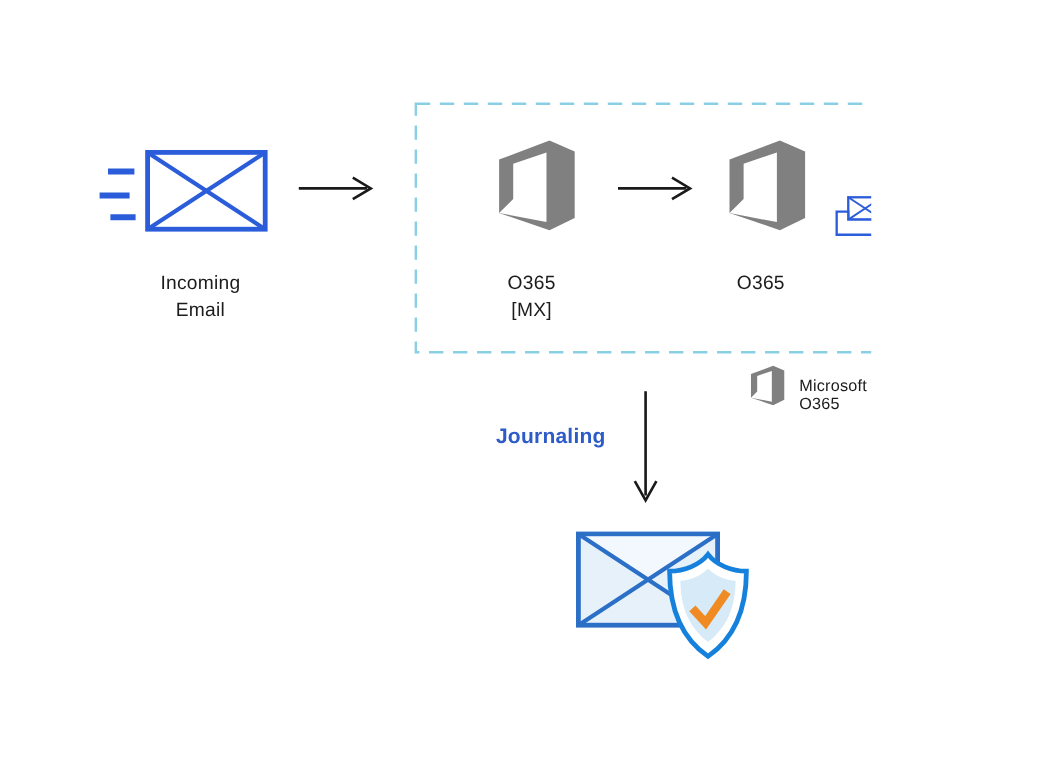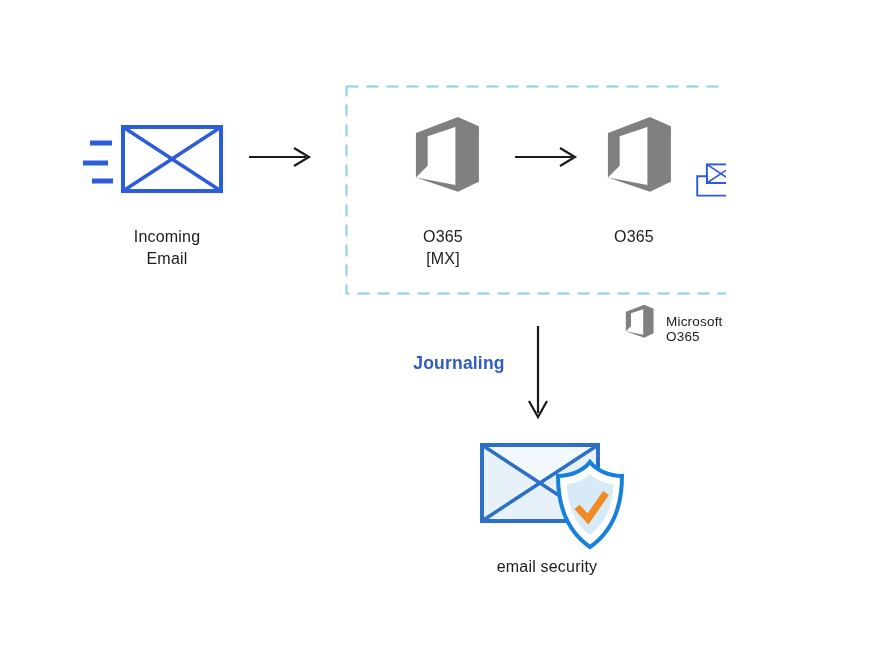--- a/index.html
+++ b/index.html
@@ -119,16 +119,15 @@
     <line class="st-a1" x1="5" y1="7" x2="121" y2="83" stroke-width="3.5"></line>
     <line class="st-a1" x1="121" y1="7" x2="5" y2="83" stroke-width="3.5"></line>
     <g transform="translate(79,23)">
       <path class="st-shield fl-white" d="M34,1 C41,10 54,15 66,15 C66,45 57,70 34,86 C11,70 2,45 2,15 C14,15 27,10 34,1 Z" stroke-width="4"></path>
       <path class="fl-shield-inner" d="M34,13 C40,19 50,23 57,23 C57,44 50,62 34,74 C18,62 11,44 11,23 C18,23 28,19 34,13 Z"></path>
       <path class="st-check fl-none" d="M21,46 L32,58 L50,32" stroke-width="7" stroke-linecap="butt" stroke-linejoin="miter"></path>
     </g>
   </svg>
 
   <div class="node-label" style="left:457px;top:556px;width:180px">
-    <div>email security</div>
   </div>
 
 </div>
 
 </body></html>

